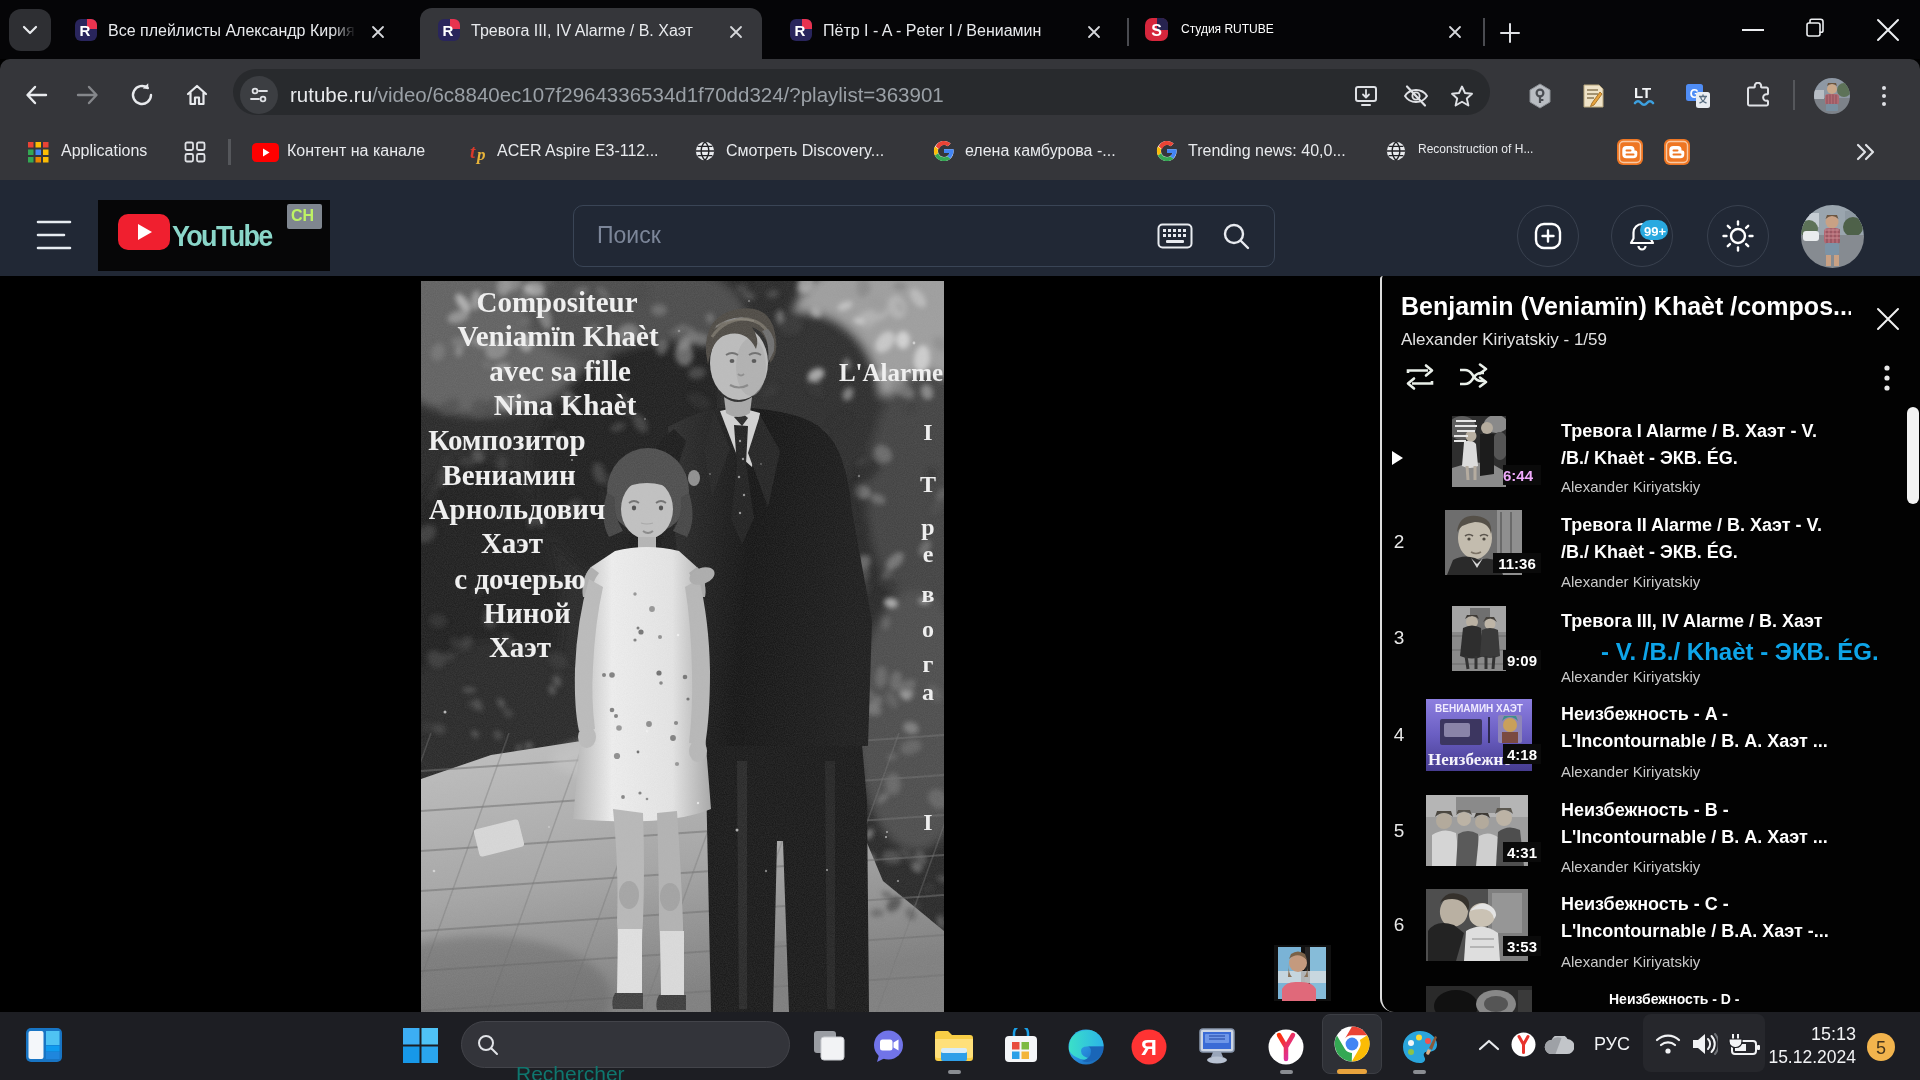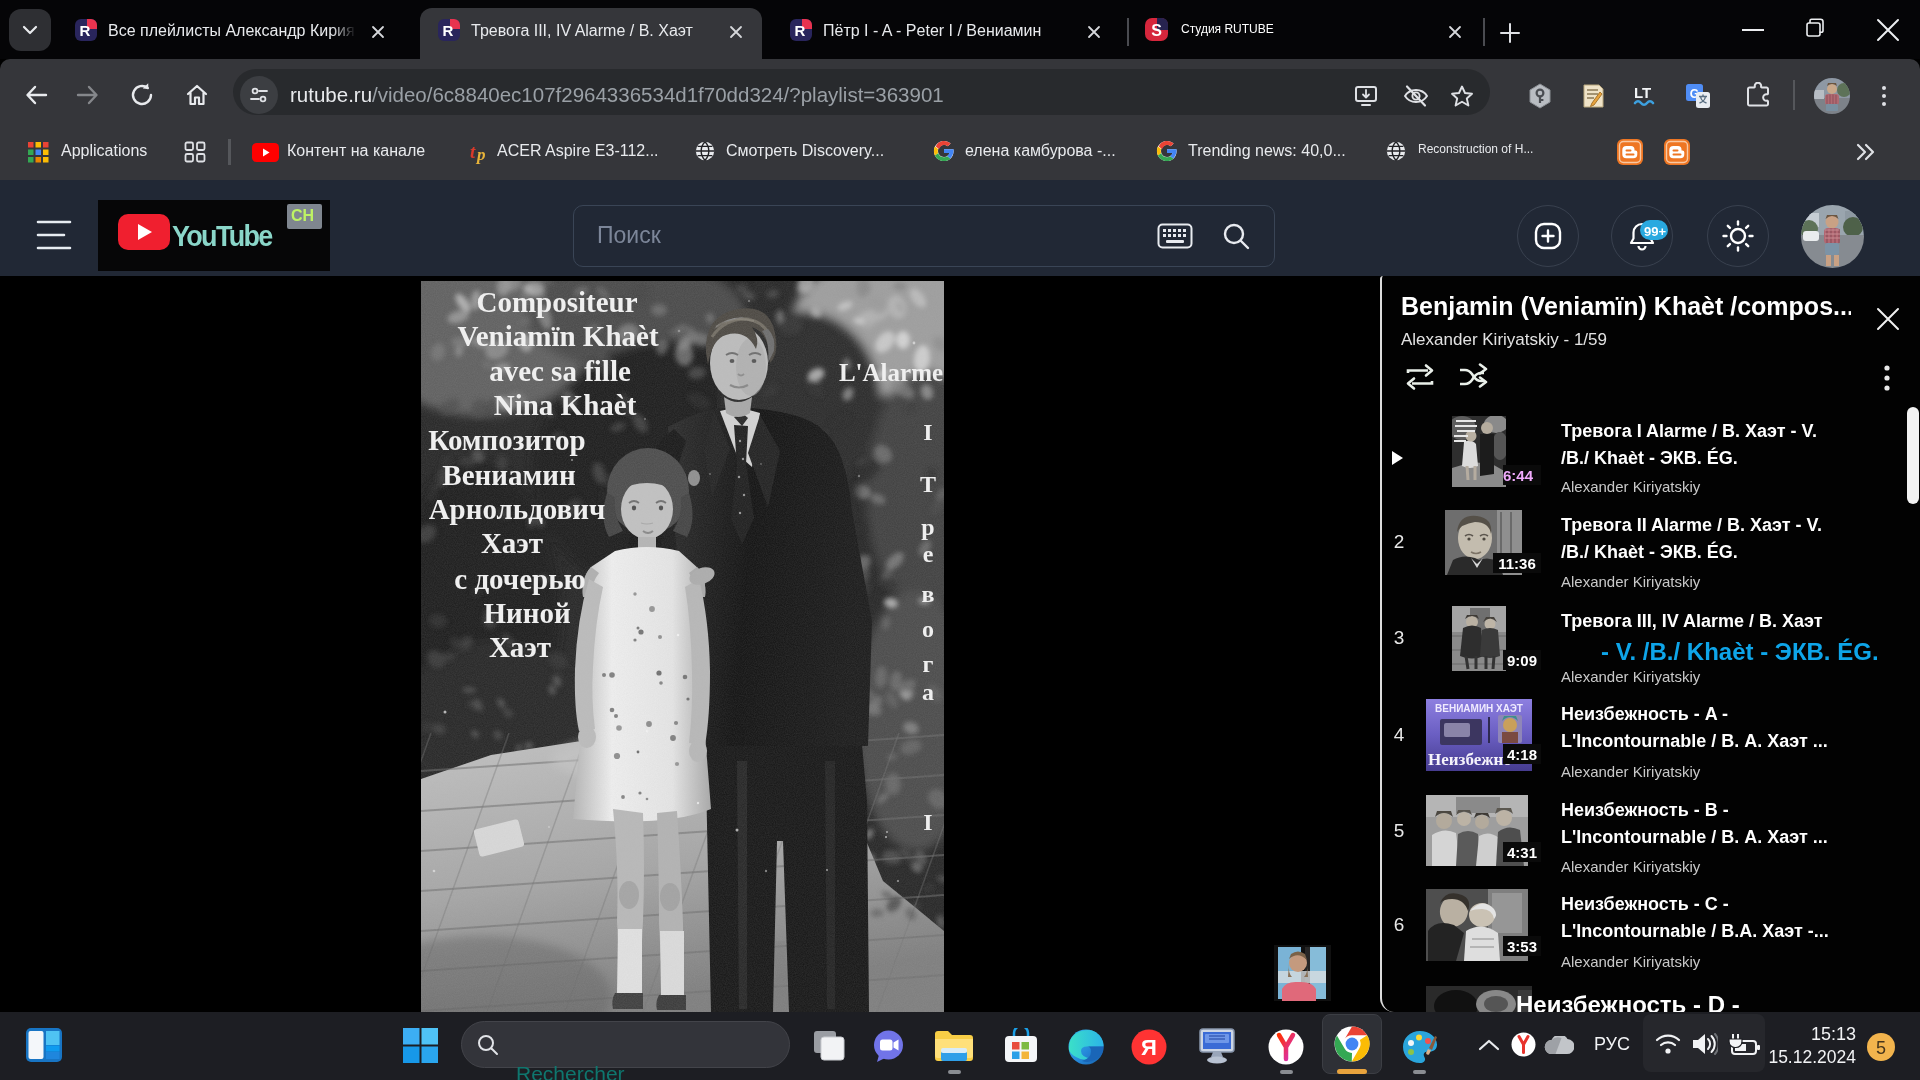--- a/index.html
+++ b/index.html
@@ -868,21 +868,21 @@
 <div class="abs txt" style="left:1561px;top:921px;font-size:18px;font-weight:bold;color:#fefefe;">L'Incontournable / В.А. Хаэт -...</div>
 <div class="abs txt" style="left:1561px;top:953px;font-size:15px;color:#c9c9c9;">Alexander Kiriyatskiy</div>
 <svg class="abs" style="left:1426px;top:986px" width="106" height="26" viewBox="0 0 106 26">
 <rect width="106" height="26" fill="#2a2a2a"></rect>
 <ellipse cx="30" cy="20" rx="22" ry="16" fill="#111"></ellipse>
 <ellipse cx="70" cy="18" rx="20" ry="14" fill="#888"></ellipse>
 <ellipse cx="70" cy="18" rx="12" ry="8" fill="#555"></ellipse>
 <rect x="92" y="4" width="14" height="22" fill="#3a3a3a"></rect>
 </svg>
 <div class="abs txt" style="left:1390px;top:1011px;width:18px;text-align:center;font-size:19px;color:#e8e8e8;">7</div>
-<div class="abs txt" style="left:1516px;top:991px;font-size:24px;font-weight:bold;color:#fefefe;">Неизбежность - D -</div>
+<div class="abs txt" style="left:1609px;top:991px;font-size:14px;font-weight:bold;color:#fefefe;">Неизбежность - D -</div>
 <div class="abs" style="left:0;top:1012px;width:1920px;height:68px;background:#1d1e23;"></div>
 <svg class="abs" style="left:26px;top:1028px" width="36" height="34" viewBox="0 0 36 34">
 <rect width="36" height="34" rx="5" fill="#1875c4"></rect>
 <rect x="2.5" y="3" width="15" height="28" rx="2" fill="#f4f7fa"></rect>
 <rect x="20" y="3" width="13.5" height="14" fill="#4fc3f3"></rect>
 <rect x="20" y="17.5" width="13.5" height="6" fill="#0f9bef"></rect>
 <rect x="20" y="24" width="13.5" height="7" fill="#1f86dd"></rect>
 </svg>
 <svg class="abs" style="left:403px;top:1028px" width="35" height="35" viewBox="0 0 35 35">
 <g fill="#3caef4">

